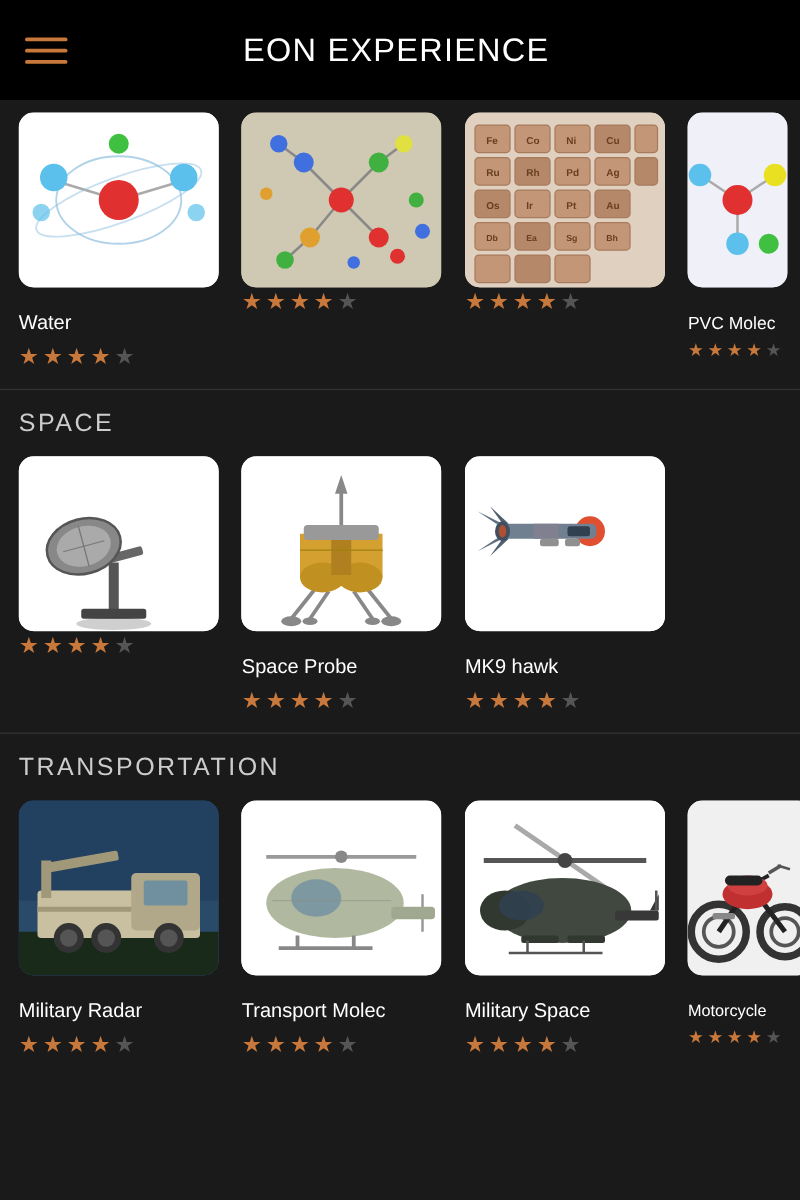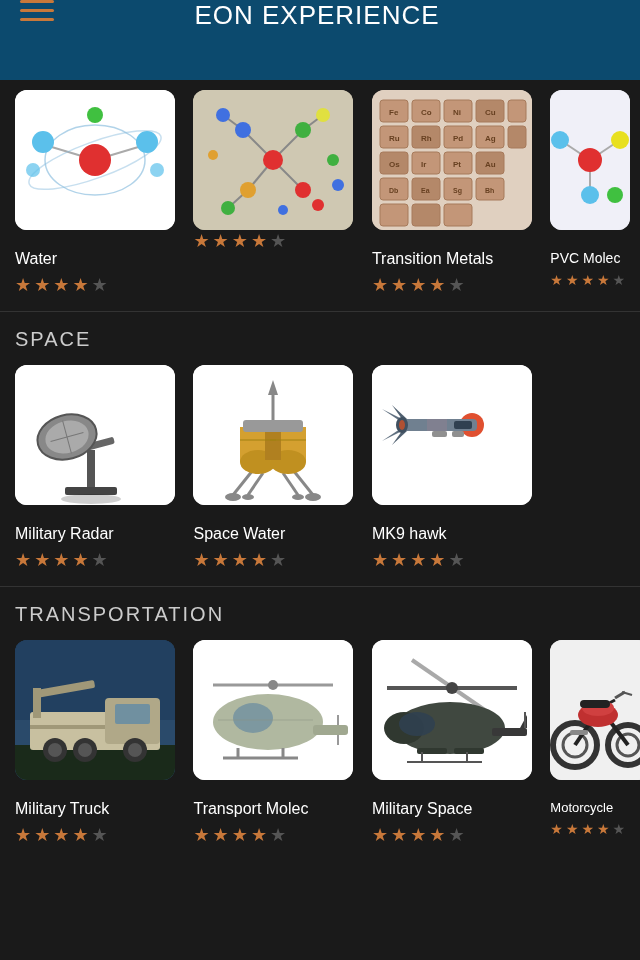--- a/index.html
+++ b/index.html
@@ -9,22 +9,23 @@
       min-height: 960px;
       background-color: #1a1a1a;
       color: #ffffff;
       font-family: 'Helvetica Neue', Arial, sans-serif;
       overflow-x: hidden;
     }
 
     
     .header {
       display: flex;
+      align-items: center;
       justify-content: space-between;
-      background-color: #0c4a6e;
+      background-color: #000000;
       padding: 0 20px;
       height: 80px;
     }
     .hamburger {
       display: flex;
       flex-direction: column;
       gap: 6px;
       cursor: pointer;
     }
     .hamburger span {
@@ -246,21 +247,20 @@
           <text x="49" y="77" fill="#5a3010" font-size="8" font-weight="bold">Ir</text>
           <text x="81" y="77" fill="#5a3010" font-size="8" font-weight="bold">Pt</text>
           <text x="113" y="77" fill="#5a3010" font-size="8" font-weight="bold">Au</text>
           <text x="17" y="103" fill="#5a3010" font-size="7" font-weight="bold">Db</text>
           <text x="49" y="103" fill="#5a3010" font-size="7" font-weight="bold">Ea</text>
           <text x="81" y="103" fill="#5a3010" font-size="7" font-weight="bold">Sg</text>
           <text x="113" y="103" fill="#5a3010" font-size="7" font-weight="bold">Bh</text>
         </g>
       </svg>
     </div>
-    <div class="card-title">Transition Metals</div>
     <div class="stars">
       <span class="star">★</span>
       <span class="star">★</span>
       <span class="star">★</span>
       <span class="star">★</span>
       <span class="star empty">★</span>
     </div>
   </div>
 
   
@@ -311,21 +311,20 @@
 
         <rect x="50" y="78" width="50" height="7" rx="2" fill="#666" transform="rotate(-15,75,82)"></rect>
 
         <ellipse cx="52" cy="72" rx="30" ry="22" fill="#888" stroke="#555" stroke-width="2" transform="rotate(-15,52,72)"></ellipse>
         <ellipse cx="52" cy="72" rx="22" ry="16" fill="#aaa" transform="rotate(-15,52,72)"></ellipse>
 
         <line x1="52" y1="55" x2="52" y2="89" stroke="#777" stroke-width="1" transform="rotate(-15,52,72)"></line>
         <line x1="35" y1="72" x2="69" y2="72" stroke="#777" stroke-width="1" transform="rotate(-15,52,72)"></line>
       </svg>
     </div>
-    <div class="card-title">Military Radar</div>
     <div class="stars">
       <span class="star">★</span>
       <span class="star">★</span>
       <span class="star">★</span>
       <span class="star">★</span>
       <span class="star empty">★</span>
     </div>
   </div>
 
   
@@ -355,21 +354,21 @@
 
         <rect x="50" y="55" width="60" height="12" rx="3" fill="#999"></rect>
 
         <line x1="80" y1="55" x2="80" y2="25" stroke="#888" stroke-width="3"></line>
         <polygon points="80,15 75,30 85,30" fill="#888"></polygon>
 
         <line x1="47" y1="75" x2="83" y2="75" stroke="#a08010" stroke-width="1"></line>
         <line x1="77" y1="75" x2="113" y2="75" stroke="#a08010" stroke-width="1"></line>
       </svg>
     </div>
-    <div class="card-title">Space Water</div>
+    <div class="card-title">Space Probe</div>
     <div class="stars">
       <span class="star">★</span>
       <span class="star">★</span>
       <span class="star">★</span>
       <span class="star">★</span>
       <span class="star empty">★</span>
     </div>
   </div>
 
   
@@ -439,21 +438,21 @@
         <circle cx="70" cy="110" r="7" fill="#555"></circle>
         <circle cx="120" cy="110" r="12" fill="#333"></circle>
         <circle cx="120" cy="110" r="7" fill="#555"></circle>
 
         <rect x="20" y="45" width="60" height="8" rx="2" fill="#a09878" transform="rotate(-10,50,49)"></rect>
         <rect x="18" y="48" width="8" height="30" fill="#a09878"></rect>
 
         <rect x="15" y="85" width="75" height="4" fill="#a09878"></rect>
       </svg>
     </div>
-    <div class="card-title">Military Truck</div>
+    <div class="card-title">Military Radar</div>
     <div class="stars">
       <span class="star">★</span>
       <span class="star">★</span>
       <span class="star">★</span>
       <span class="star">★</span>
       <span class="star empty">★</span>
     </div>
   </div>
 
   

